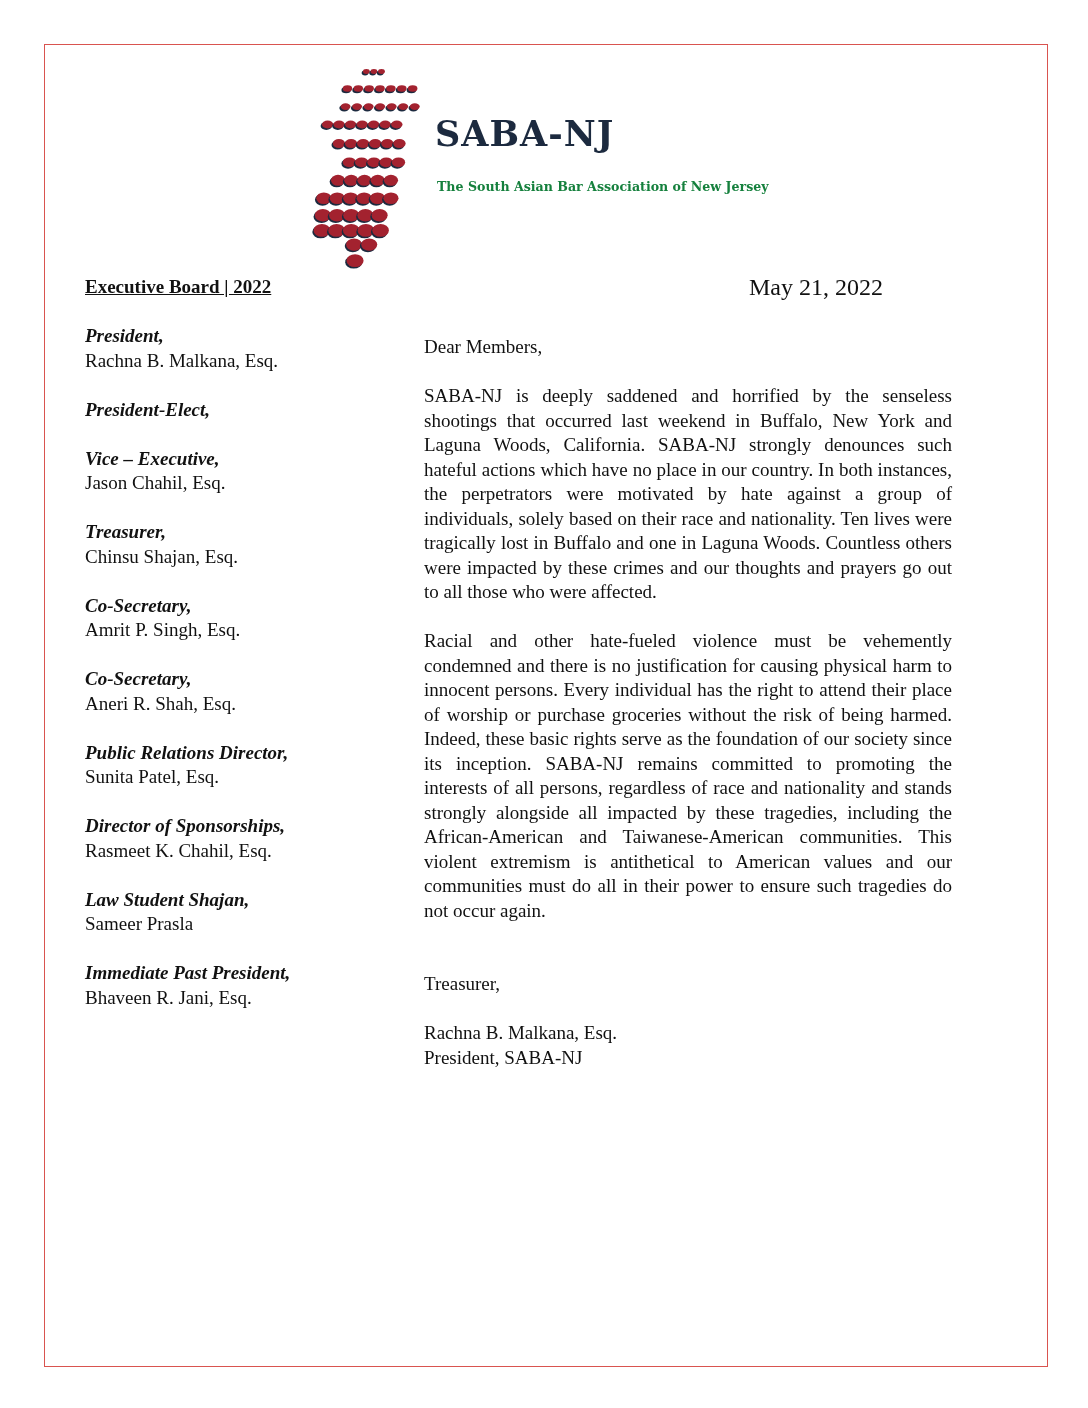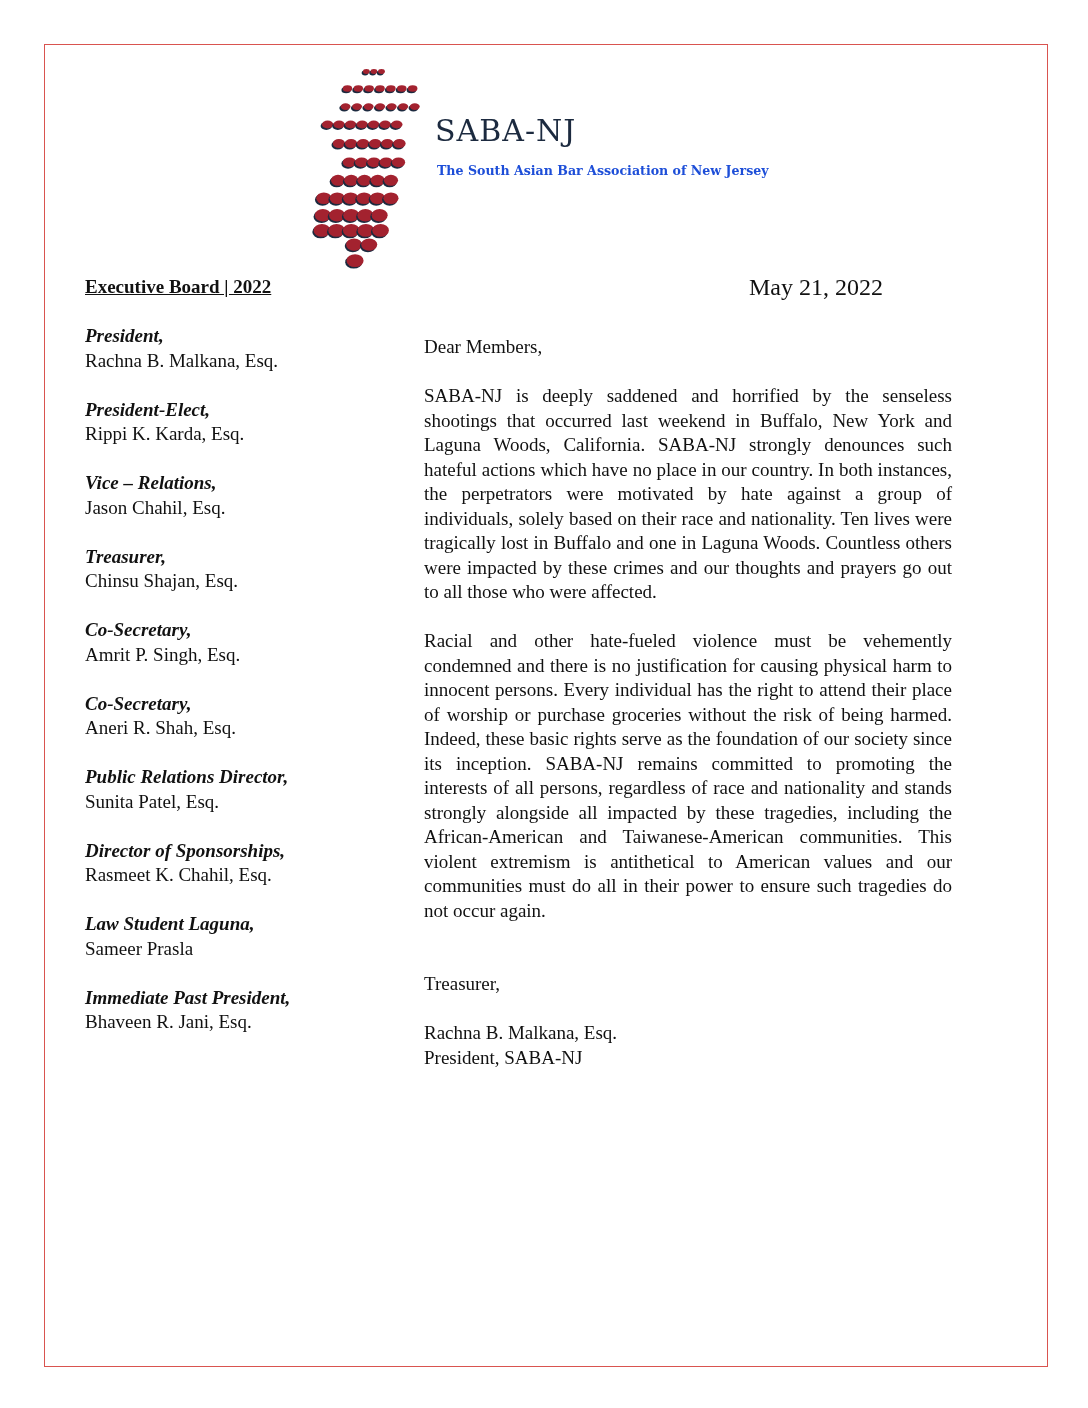--- a/index.html
+++ b/index.html
@@ -3,21 +3,21 @@
   <meta charset="utf-8">
   <style>
     html, body { margin: 0; padding: 0; background: #ffffff; }
     body { width: 1088px; height: 1408px; position: relative; overflow: hidden;
            font-family: "Liberation Serif", "DejaVu Serif", serif; color: #111; }
     .page-border { position: absolute; left: 44px; top: 44px; width: 1004px; height: 1323px;
                    border: 1.5px solid #d9534f; box-sizing: border-box; }
     
     .logo-dots { position: absolute; left: 308px; top: 64px; width: 130px; height: 196px; }
     .logo-title { position: absolute; left: 435px; top: 116px; font-family: "DejaVu Serif", "Liberation Serif", serif;
-                  font-weight: normal; font-size: 30px; letter-spacing: 1px; color: #1c2a3f; line-height: 1; }
+                  font-weight: bold; font-size: 35px; letter-spacing: 1px; color: #1c2a3f; line-height: 1; }
     .logo-subtitle { position: absolute; left: 437px; top: 165px; font-family: "DejaVu Serif", "Liberation Serif", serif;
                      font-weight: bold; font-size: 12.6px; color: #9b2c3a; line-height: 1; white-space: nowrap; }
     
     .board { position: absolute; left: 85px; top: 275px; width: 280px; font-size: 19px; line-height: 24.5px; }
     .board-heading { font-weight: bold; text-decoration: underline; margin-bottom: 24.5px; display: block; white-space: nowrap; }
     .board-member { margin-top: 24.5px; }
     .board-member:first-of-type { margin-top: 8px; }
     .role { font-weight: bold; font-style: italic; display: block; white-space: nowrap; }
     .name { display: block; white-space: nowrap; }
     
@@ -148,34 +148,33 @@
     <ellipse cx="71.6" cy="177.6" rx="8.8" ry="6.8" fill="#1c2a3f"></ellipse>
     <ellipse cx="73" cy="176" rx="8.8" ry="6.8" fill="#a3222f"></ellipse>
     <ellipse cx="43.6" cy="192.6" rx="8.5" ry="6.5" fill="#1c2a3f"></ellipse>
     <ellipse cx="45" cy="191" rx="8.5" ry="6.5" fill="#a3222f"></ellipse>
     <ellipse cx="59.6" cy="192.6" rx="8.5" ry="6.5" fill="#1c2a3f"></ellipse>
     <ellipse cx="61" cy="191" rx="8.5" ry="6.5" fill="#a3222f"></ellipse>
     <ellipse cx="44.6" cy="209.6" rx="9" ry="6.8" fill="#1c2a3f"></ellipse>
     <ellipse cx="46" cy="208" rx="9" ry="6.8" fill="#a3222f"></ellipse>
   </svg>
 <div class="logo-title" style="color: rgb(28, 42, 63);">SABA-NJ</div>
-<div class="logo-subtitle" style="color: #1d4ed8;">The South Asian Bar Association of New Jersey</div>
+<div class="logo-subtitle" style="color: #15803d; margin-top: 16px;">The South Asian Bar Association of New Jersey</div>
 
 <div class="board">
   <span class="board-heading">Executive Board | 2022</span>
   <div class="board-member">
     <span class="role">President,</span>
     <span class="name">Rachna B. Malkana, Esq.</span>
   </div>
   <div class="board-member">
     <span class="role">President-Elect,</span>
-    <span class="name">Rippi K. Karda, Esq.</span>
-  </div>
-  <div class="board-member">
-    <span class="role">Vice – Relations,</span>
+  </div>
+  <div class="board-member">
+    <span class="role">Vice – Executive,</span>
     <span class="name">Jason Chahil, Esq.</span>
   </div>
   <div class="board-member">
     <span class="role">Treasurer,</span>
     <span class="name">Chinsu Shajan, Esq.</span>
   </div>
   <div class="board-member">
     <span class="role">Co-Secretary,</span>
     <span class="name">Amrit P. Singh, Esq.</span>
   </div>
@@ -185,21 +184,21 @@
   </div>
   <div class="board-member">
     <span class="role">Public Relations Director,</span>
     <span class="name">Sunita Patel, Esq.</span>
   </div>
   <div class="board-member">
     <span class="role">Director of Sponsorships,</span>
     <span class="name">Rasmeet K. Chahil, Esq.</span>
   </div>
   <div class="board-member">
-    <span class="role">Law Student Laguna,</span>
+    <span class="role">Law Student Shajan,</span>
     <span class="name">Sameer Prasla</span>
   </div>
   <div class="board-member">
     <span class="role">Immediate Past President,</span>
     <span class="name">Bhaveen R. Jani, Esq.</span>
   </div>
 </div>
 
 <div class="date">May 21, 2022</div>
 <div class="letter">

